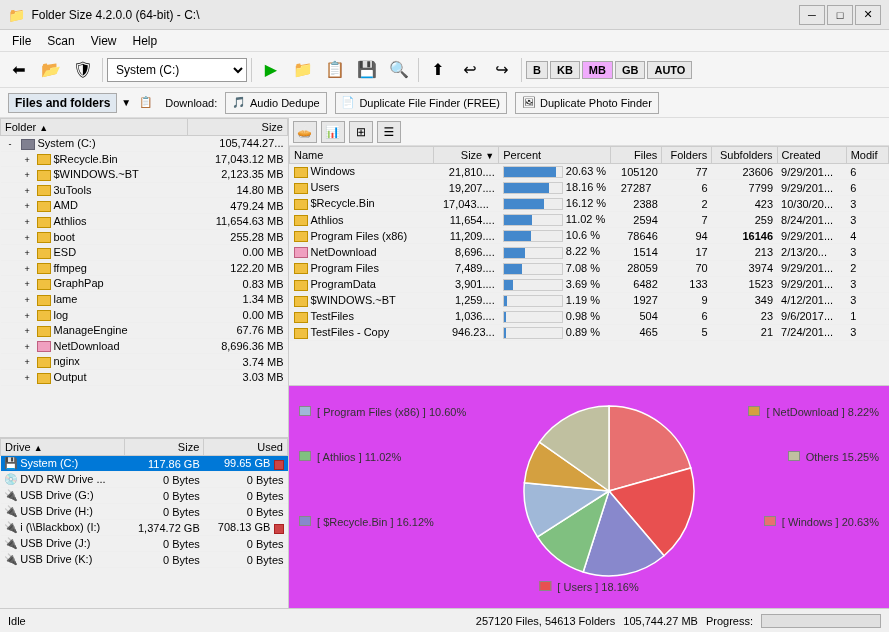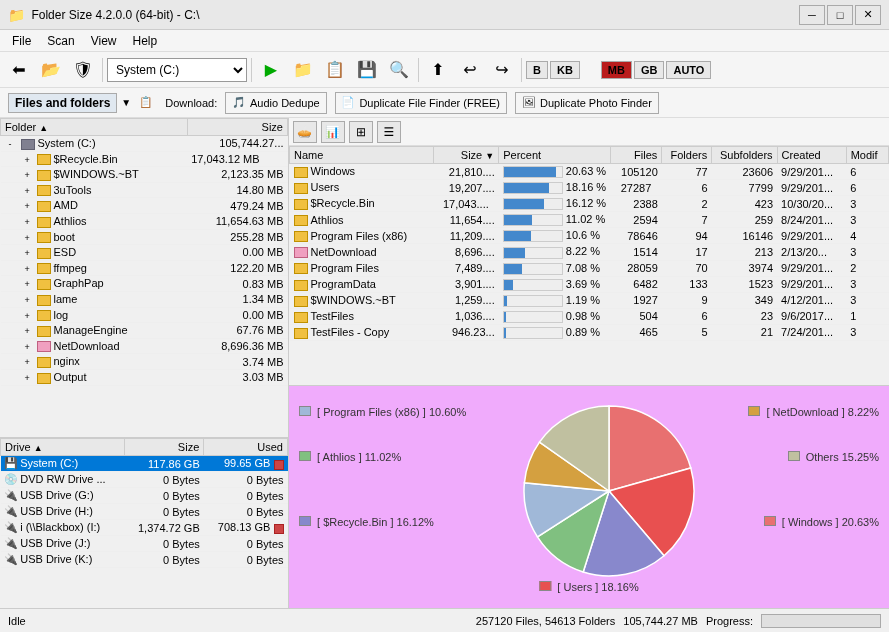--- a/index.html
+++ b/index.html
@@ -38,21 +38,21 @@
 
     
     .pane-table { width: 100%; border-collapse: collapse; }
     .pane-table th { background: #e8e8e8; border: 1px solid #ccc; padding: 2px 4px; font-size: 11px; font-weight: normal; text-align: left; position: sticky; top: 0; cursor: pointer; white-space: nowrap; }
     .pane-table td { border-bottom: 1px solid #eee; padding: 1px 4px; font-size: 11px; white-space: nowrap; }
     .pane-table tr.selected td { background: #0078d7; color: white; }
 
     
     #right-pane { flex: 1; display: flex; flex-direction: column; }
     #file-list { height: 240px; overflow-y: auto; border-bottom: 1px solid #ccc; }
-    #chart-area { flex: 1; background: #f0abfc; position: relative; overflow: hidden; }
+    #chart-area { flex: 1; background: #d946ef; position: relative; overflow: hidden; }
 
     
     #pie-chart { position: absolute; top: 10px; left: 180px; }
 
     
     .chart-label { position: absolute; font-size: 11px; color: #333; }
 
     
     #status-bar { background: #f0f0f0; height: 24px; border-top: 1px solid #ccc; display: flex; align-items: center; padding: 0 8px; font-size: 11px; gap: 8px; }
 
@@ -103,21 +103,21 @@
   <button class="tb-btn" title="Copy">📋</button>
   <button class="tb-btn" title="Export">💾</button>
   <button class="tb-btn" title="Filter">🔍</button>
   <div class="tb-sep"></div>
   <button class="tb-btn" title="Up">⬆</button>
   <button class="tb-btn" title="Undo">↩</button>
   <button class="tb-btn" title="Redo">↪</button>
   <div class="tb-sep"></div>
   <span class="tb-label">B</span>
   <span class="tb-label">KB</span>
-  <span class="tb-label" style="background:#b91c1c;margin-left:19px;">MB</span>
+  <span class="tb-label" style="background:#f0abfc;">MB</span>
   <span class="tb-label">GB</span>
   <span class="tb-label">AUTO</span>
 </div>
 
 <div id="toolbar2">
   <div style="display:flex;align-items:center;gap:4px;">
     <span class="ff-label">Files and folders</span>
     <span style="font-size:10px;">▼</span>
     <button class="tb-btn" style="width:22px;height:20px;font-size:11px;">📋</button>
   </div>
@@ -147,21 +147,21 @@
             <th style="text-align:right;">Size</th>
           </tr>
         </thead>
         <tbody id="folder-tbody">
         <tr>
               <td><span style="padding-left:4px;"><span style="font-size:9px;cursor:pointer;display:inline-block;width:12px;">-</span><span style="display:inline-block;width:14px;height:11px;background:#808090;border:1px solid #606070;margin-right:3px;vertical-align:middle;"></span><span>System (C:)</span></span></td>
               <td style="text-align: right;">105,744.27...</td>
             </tr>
             <tr>
               <td><span style="padding-left:20px;"><span style="font-size:9px;cursor:pointer;display:inline-block;width:12px;">+</span><span style="display:inline-block;width:14px;height:11px;background:#f0c040;border:1px solid #c09000;margin-right:3px;vertical-align:middle;"></span><span>$Recycle.Bin</span></span></td>
-              <td style="">17,043.12 MB</td>
+              <td style="text-align: right;">17,043.12 MB</td>
             </tr>
             <tr>
               <td><span style="padding-left:20px;"><span style="font-size:9px;cursor:pointer;display:inline-block;width:12px;">+</span><span style="display:inline-block;width:14px;height:11px;background:#f0c040;border:1px solid #c09000;margin-right:3px;vertical-align:middle;"></span><span>$WINDOWS.~BT</span></span></td>
               <td style="text-align: right;">2,123.35 MB</td>
             </tr>
             <tr>
               <td><span style="padding-left:20px;"><span style="font-size:9px;cursor:pointer;display:inline-block;width:12px;">+</span><span style="display:inline-block;width:14px;height:11px;background:#f0c040;border:1px solid #c09000;margin-right:3px;vertical-align:middle;"></span><span>3uTools</span></span></td>
               <td style="text-align: right;">14.80 MB</td>
             </tr>
             <tr>
@@ -329,21 +329,21 @@
               <td style="text-align: right;">259</td>
               <td style="text-align: left;">8/24/201...</td>
               <td style="text-align: left;">3</td>
             </tr>
             <tr>
               <td style="text-align: left;"><span style="display:inline-block;width:14px;height:11px;background:#f0c040;border:1px solid #c09000;margin-right:3px;vertical-align:middle;"></span><span>Program Files (x86)</span></td>
               <td style="text-align: right;">11,209....</td>
               <td style="text-align: left;"><div style="display:inline-block;width:60px;height:12px;background:#eee;border:1px solid #ccc;vertical-align:middle;"><div style="width:27px;height:100%;background:#4488cc;"></div></div> <span>10.6 %</span></td>
               <td style="text-align: right;">78646</td>
               <td style="text-align: right;">94</td>
-              <td style="text-align: right;">16146</td>
+              <td style="text-align: right; font-weight: bold;">16146</td>
               <td style="text-align: left;">9/29/201...</td>
               <td style="text-align: left;">4</td>
             </tr>
             <tr>
               <td style="text-align: left;"><span style="display:inline-block;width:14px;height:11px;background:#f0a0c0;border:1px solid #c06080;margin-right:3px;vertical-align:middle;"></span><span>NetDownload</span></td>
               <td style="text-align: right;">8,696....</td>
               <td style="text-align: left;"><div style="display:inline-block;width:60px;height:12px;background:#eee;border:1px solid #ccc;vertical-align:middle;"><div style="width:21px;height:100%;background:#4488cc;"></div></div> <span>8.22 %</span></td>
               <td style="text-align: right;">1514</td>
               <td style="text-align: right;">17</td>
               <td style="text-align: right;">213</td>

